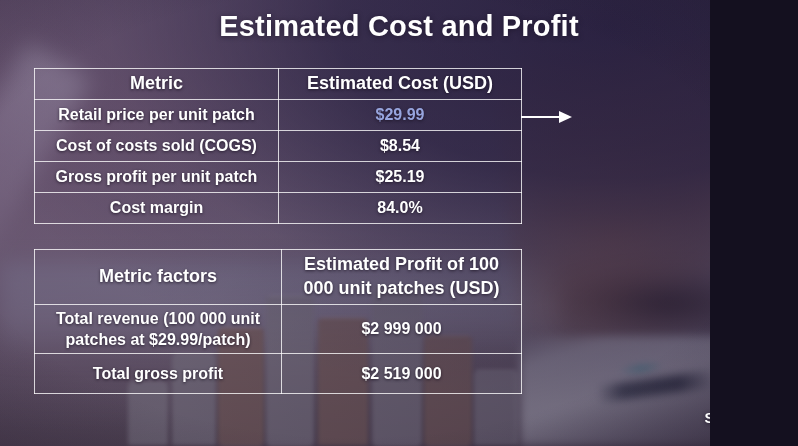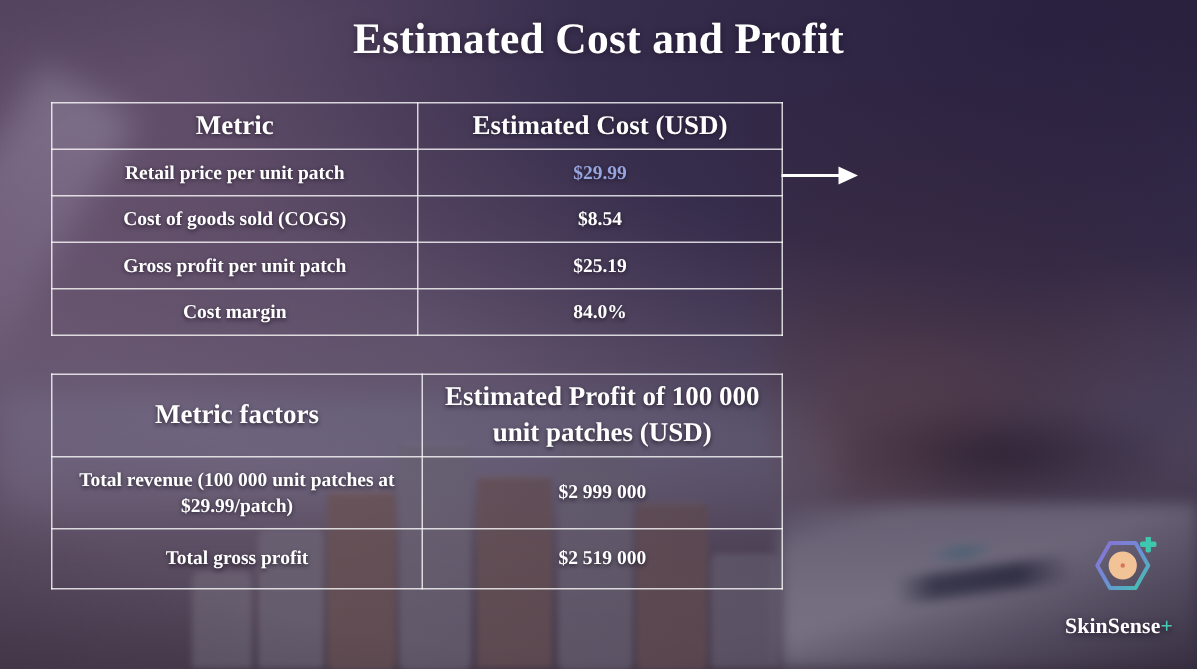--- a/index.html
+++ b/index.html
@@ -2,24 +2,24 @@
 <html><head>
 <meta charset="utf-8">
 <style>
   html, body {
     margin: 0;
     padding: 0;
     background: #14101f;
   }
   #slide {
     position: relative;
-    width: 798px;
+    width: 710px;
     height: 446px;
     overflow: hidden;
-    font-family: Liberation Serif, serif;
+    font-family: Liberation Sans, sans-serif;
     background: #2a2340;
     -webkit-font-smoothing: antialiased;
   }
 
   
   .bg-layer { position: absolute; inset: 0; }
 
   
   .bg-base {
     background:
@@ -136,21 +136,21 @@
 
   
   .tbl {
     position: absolute;
     border-collapse: collapse;
     table-layout: fixed;
   }
   .tbl td {
     border: 1px solid rgba(255,255,255,0.78);
     color: #ffffff;
-    font-size: 13px;
+    font-size: 16px;
     font-weight: bold;
     text-align: center;
     vertical-align: middle;
     padding: 3px 7px;
     line-height: 1.32;
     text-shadow: 0 1px 3px rgba(24,16,32,0.75);
   }
   .tbl td.hdr { font-size: 18px; }
   .tbl td.accent { color: #97a5de; }
 
@@ -237,21 +237,21 @@
     <tbody>
       <tr>
         <td class="hdr">Metric</td>
         <td class="hdr">Estimated Cost (USD)</td>
       </tr>
       <tr style="height:31px">
         <td>Retail price per unit patch</td>
         <td class="accent">$29.99</td>
       </tr>
       <tr style="height:31px">
-        <td>Cost of goods sold (COGS)</td>
+        <td>Cost of costs sold (COGS)</td>
         <td>$8.54</td>
       </tr>
       <tr style="height:31px">
         <td>Gross profit per unit patch</td>
         <td>$25.19</td>
       </tr>
       <tr style="height:31px">
         <td>Cost margin</td>
         <td>84.0%</td>
       </tr>

